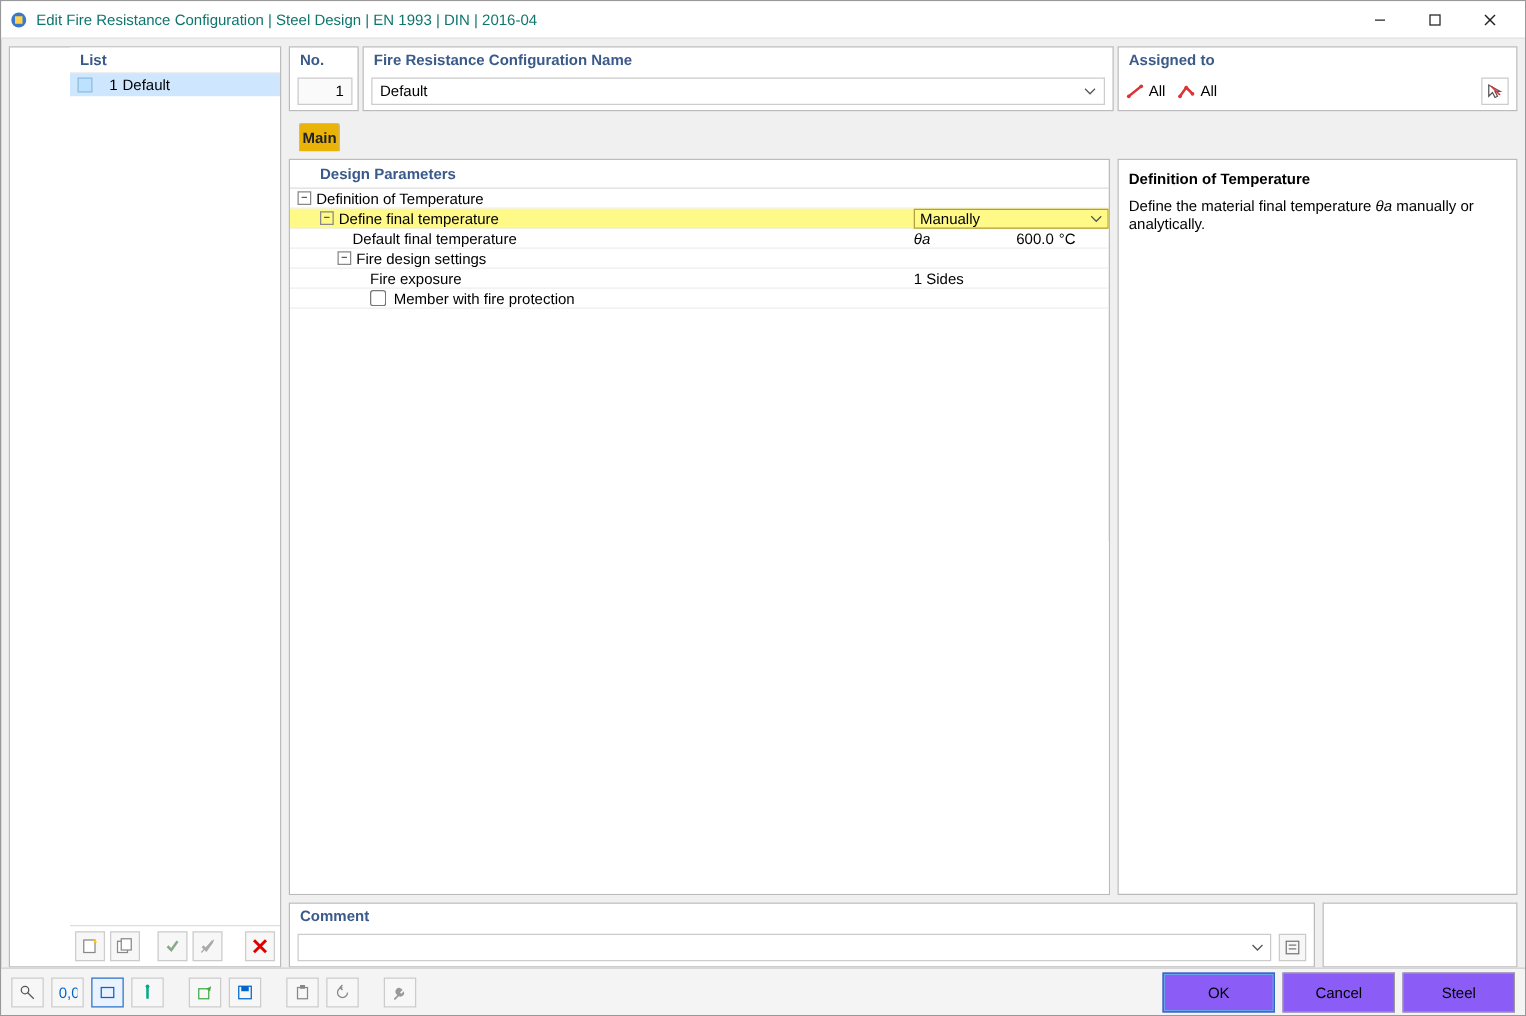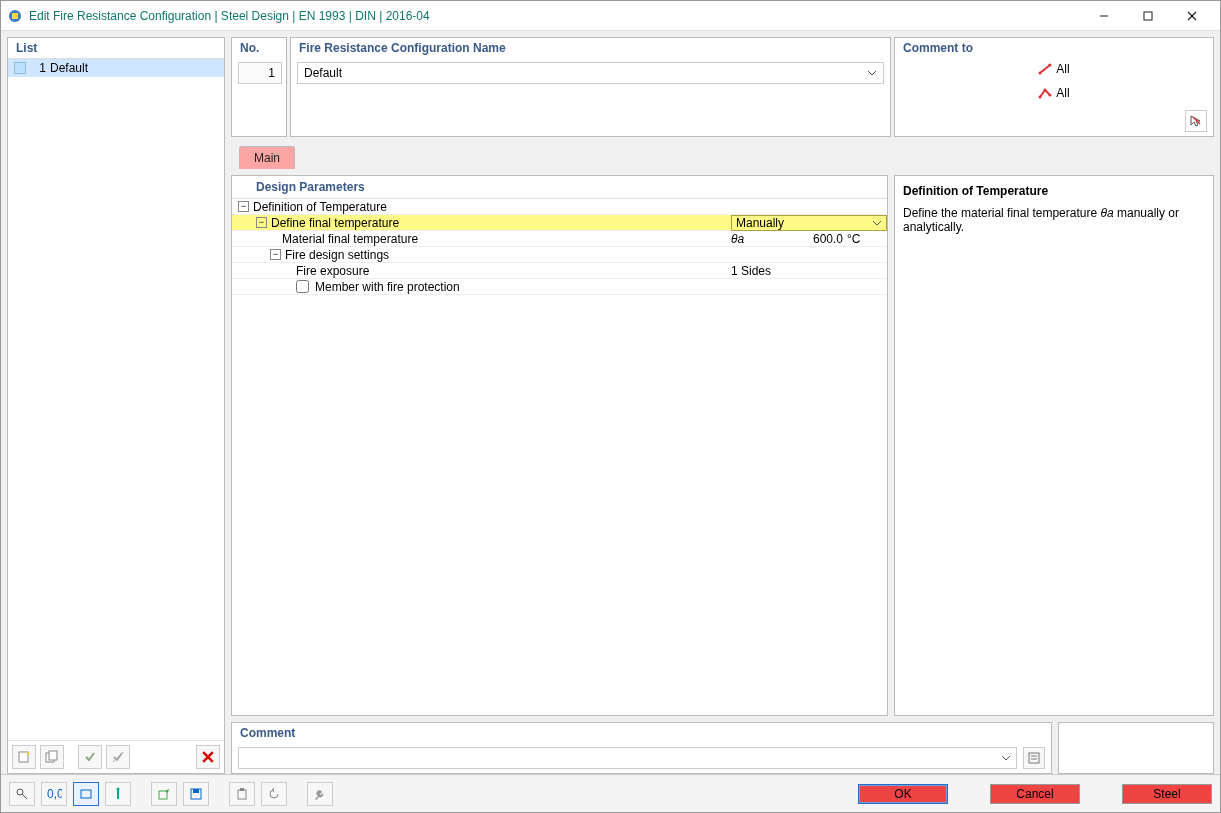--- a/index.html
+++ b/index.html
@@ -5,46 +5,46 @@
 * { box-sizing: border-box; margin: 0; padding: 0; font-family: "Segoe UI", Tahoma, sans-serif; font-size: 12px; }
 html, body { width: 1221px; height: 813px; background: #fff; overflow: hidden; }
 .window { width: 1221px; height: 813px; border: 1px solid #999; background: #f0f0f0; display: flex; flex-direction: column; }
 .titlebar { height: 30px; background: #fff; border-bottom: 1px solid #ddd; display: flex; align-items: center; padding: 0 6px; }
 .titlebar .icon { width: 16px; height: 16px; margin-right: 6px; }
 .titlebar .title { flex: 1; color: #0f766e; }
 .winbtns { display: flex; }
 .winbtn { width: 44px; height: 28px; display: flex; align-items: center; justify-content: center; }
 .winbtn svg { width: 10px; height: 10px; }
 .body { flex: 1; display: flex; padding: 6px 6px 0 6px; gap: 6px; }
-.left-panel { width: 218px; border: 1px solid #bbb; background: #fff; display: flex; flex-direction: column; }
+.left-panel { width: 218px; border: 1px solid #bbb; background: #fff; display: flex; flex-direction: column; padding-left: 48px; }
 .panel-head { padding: 3px 8px; color: #3a5a8a; font-weight: 600; border-bottom: 1px solid #ddd; background:#fff;}
 .list { flex: 1; overflow: auto; }
 .list-row { padding: 2px 6px; display: flex; align-items: center; }
 .list-row.selected { background: #cfe6ff; }
 .list-row .sw { width: 12px; height: 12px; margin-right: 6px; background:#bde2ff; border:1px solid #8fbde0;}
 .list-row .num { width: 14px; text-align:right; margin-right:4px;}
 .left-toolbar { display: flex; gap: 4px; padding: 4px; border-top: 1px solid #ddd; }
 .tb-btn { width: 24px; height: 24px; border: 1px solid #ccc; display:flex; align-items:center; justify-content:center; background:#f7f7f7;}
 .tb-btn.red svg{color:#d00;}
 .center { flex: 1; display: flex; flex-direction: column; gap: 6px; }
 .top-row { display: flex; gap: 3px; }
 .box { border: 1px solid #bbb; background: #fff; }
 .no-box { width: 56px; }
 .name-box { flex: 1; }
 .assigned-box { width: 320px; }
 .box-head { padding: 3px 8px; color: #3a5a8a; font-weight: 600; }
 .box-body { padding: 4px 6px; }
 .no-input { width: 44px; height: 22px; text-align: right; padding: 0 6px; border: 1px solid #ccc; background: #fafafa;}
 .name-select { width: 100%; height: 22px; border: 1px solid #ccc; padding: 0 6px; background:#fff; display:flex; align-items:center; justify-content:space-between;}
-.assigned-body { display: flex; align-items: center; gap: 10px; flex-direction: column; }
+.assigned-body { display: flex; align-items: center; gap: 10px; }
 .assigned-item { display: flex; align-items: center; gap: 4px; }
 .assigned-item svg{width:14px;height:14px;}
 .assigned-btn { margin-left:auto; width:22px; height:22px; border:1px solid #ccc; display:flex;align-items:center;justify-content:center;}
 .tabs-row { height: 26px; display: flex; align-items: flex-end; padding-left:8px; }
-.tab { padding: 4px 14px; border: 1px solid #bbb; border-bottom: none; background: #fca5a5; border-radius: 3px 3px 0 0; color:#222;}
+.tab { padding: 4px 2px; border: 1px solid #bbb; border-bottom: none; background: #eab308; border-radius: 3px 3px 0 0; color:#222;font-weight:bold;}
 .main-row { flex:1; display:flex; gap:6px; }
 .params-panel { flex:1; border:1px solid #bbb; background:#fff; display:flex; flex-direction:column;}
 .params-head { padding: 4px 24px; color: #3a5a8a; font-weight: 600; border-bottom:1px solid #ddd;}
 .tree { flex:1; overflow:auto; font-size:12px;}
 .tree-row { display:flex; align-items:center; height:16px; border-bottom:1px solid #eee;}
 .tree-row.highlight { background:#fff987; }
 .tree-row .ind { display:inline-block;}
 .tree-row .tog { width:11px; height:11px; border:1px solid #888; display:inline-flex; align-items:center; justify-content:center; margin-right:4px; font-size:9px; line-height:1;}
 .tree-row .label { flex:1; }
 .tree-row .sym { width:40px; font-style:italic;}
@@ -57,21 +57,21 @@
 .comment-row{ display:flex; gap:6px;}
 .comment-box{ flex:1; border:1px solid #bbb; background:#fff;}
 .comment-body{ padding:4px 6px; display:flex; gap:6px;}
 .comment-input{ flex:1; height:22px; border:1px solid #ccc; padding:0 20px 0 6px; appearance:none; background:#fff;}
 .comment-wrap{position:relative; flex:1; display:flex;}
 .caret-down{position:absolute; right:6px; top:6px; pointer-events:none;}
 .small-btn{width:22px;height:22px;border:1px solid #ccc;display:flex;align-items:center;justify-content:center;background:#f7f7f7;}
 .preview-box{ width:156px; border:1px solid #bbb; background:#fff;}
 .footer { height: 38px; border-top:1px solid #ccc; display:flex; align-items:center; padding:0 8px; gap:6px; background:#f4f4f4;}
 .footer .spacer{flex:1;}
-.footer-btn{ width:90px; height:20px; border:1px solid #999; background:#ef4444; display:flex;align-items:center;justify-content:center;margin-left:36px;}
+.footer-btn{ width:90px; height:32px; border:1px solid #999; background:#8b5cf6; display:flex;align-items:center;justify-content:center;}
 .footer-btn.primary{ border:1px solid #2a6ac0; box-shadow: inset 0 0 0 1px #6aa4e8;}
 .ft-icon{width:26px;height:24px;border:1px solid #ccc;display:flex;align-items:center;justify-content:center;background:#f7f7f7;}
 .ft-icon.active{border:1px solid #2a72c8;background:#eaf2ff;}
 .tree-pad{flex:1; background:#fff;}
 </style>
 </head>
 <body>
 
 <div class="window">
 
@@ -161,21 +161,21 @@
           <div class="box-body">
             <div class="name-select">
               <span>Default</span>
               <svg width="10" height="10" viewBox="0 0 10 10">
                   <path d="M1 3 l4 4 l4 -4" fill="none" stroke="#555"></path>
                 </svg>
             </div>
           </div>
         </div>
         <div class="box assigned-box">
-          <div class="box-head">Comment to</div>
+          <div class="box-head">Assigned to</div>
           <div class="box-body assigned-body">
             <div class="assigned-item">
               <svg viewBox="0 0 14 14">
                   <line x1="2" y1="11" x2="12" y2="3" stroke="#d33" stroke-width="2"></line>
                   <circle cx="2" cy="11" r="1.5" fill="#d33"></circle>
                   <circle cx="12" cy="3" r="1.5" fill="#d33"></circle>
                 </svg>
               <span>All</span>
             </div>
             <div class="assigned-item">
@@ -221,21 +221,21 @@
               <div class="ddl">
                 <span>Manually</span>
                 <svg width="10" height="10" viewBox="0 0 10 10">
                     <path d="M1 3 l4 4 l4 -4" fill="none" stroke="#555"></path>
                   </svg>
               </div>
             </div>
 
             <div class="tree-row">
               <span class="ind" style="width:50px"></span>
-              <span class="label">Material final temperature</span>
+              <span class="label">Default final temperature</span>
               <span class="sym"><i>θa</i></span>
               <span class="val">600.0</span>
               <span class="unit">°C</span>
             </div>
 
             <div class="tree-row">
               <span class="ind" style="width:38px"></span>
               <span class="tog">−</span>
               <span class="label">Fire design settings</span>
               <span class="val"></span>

